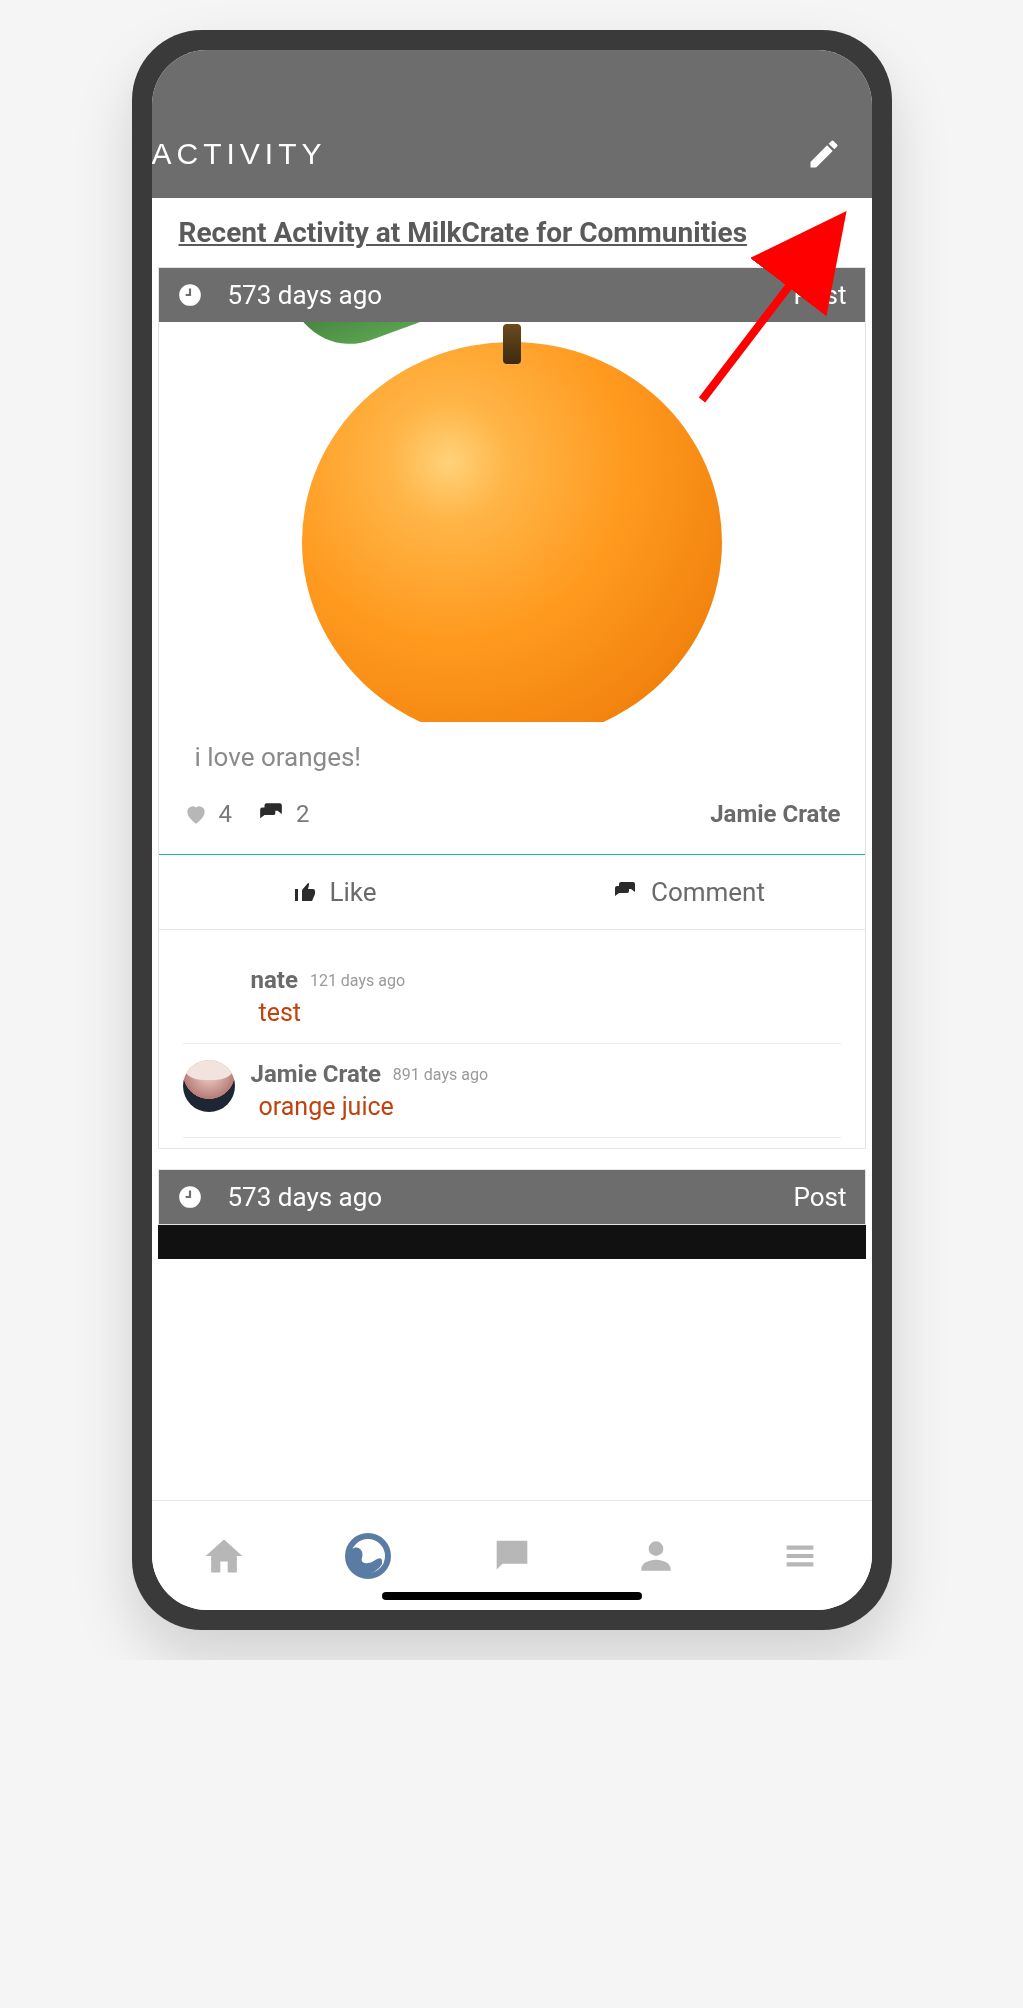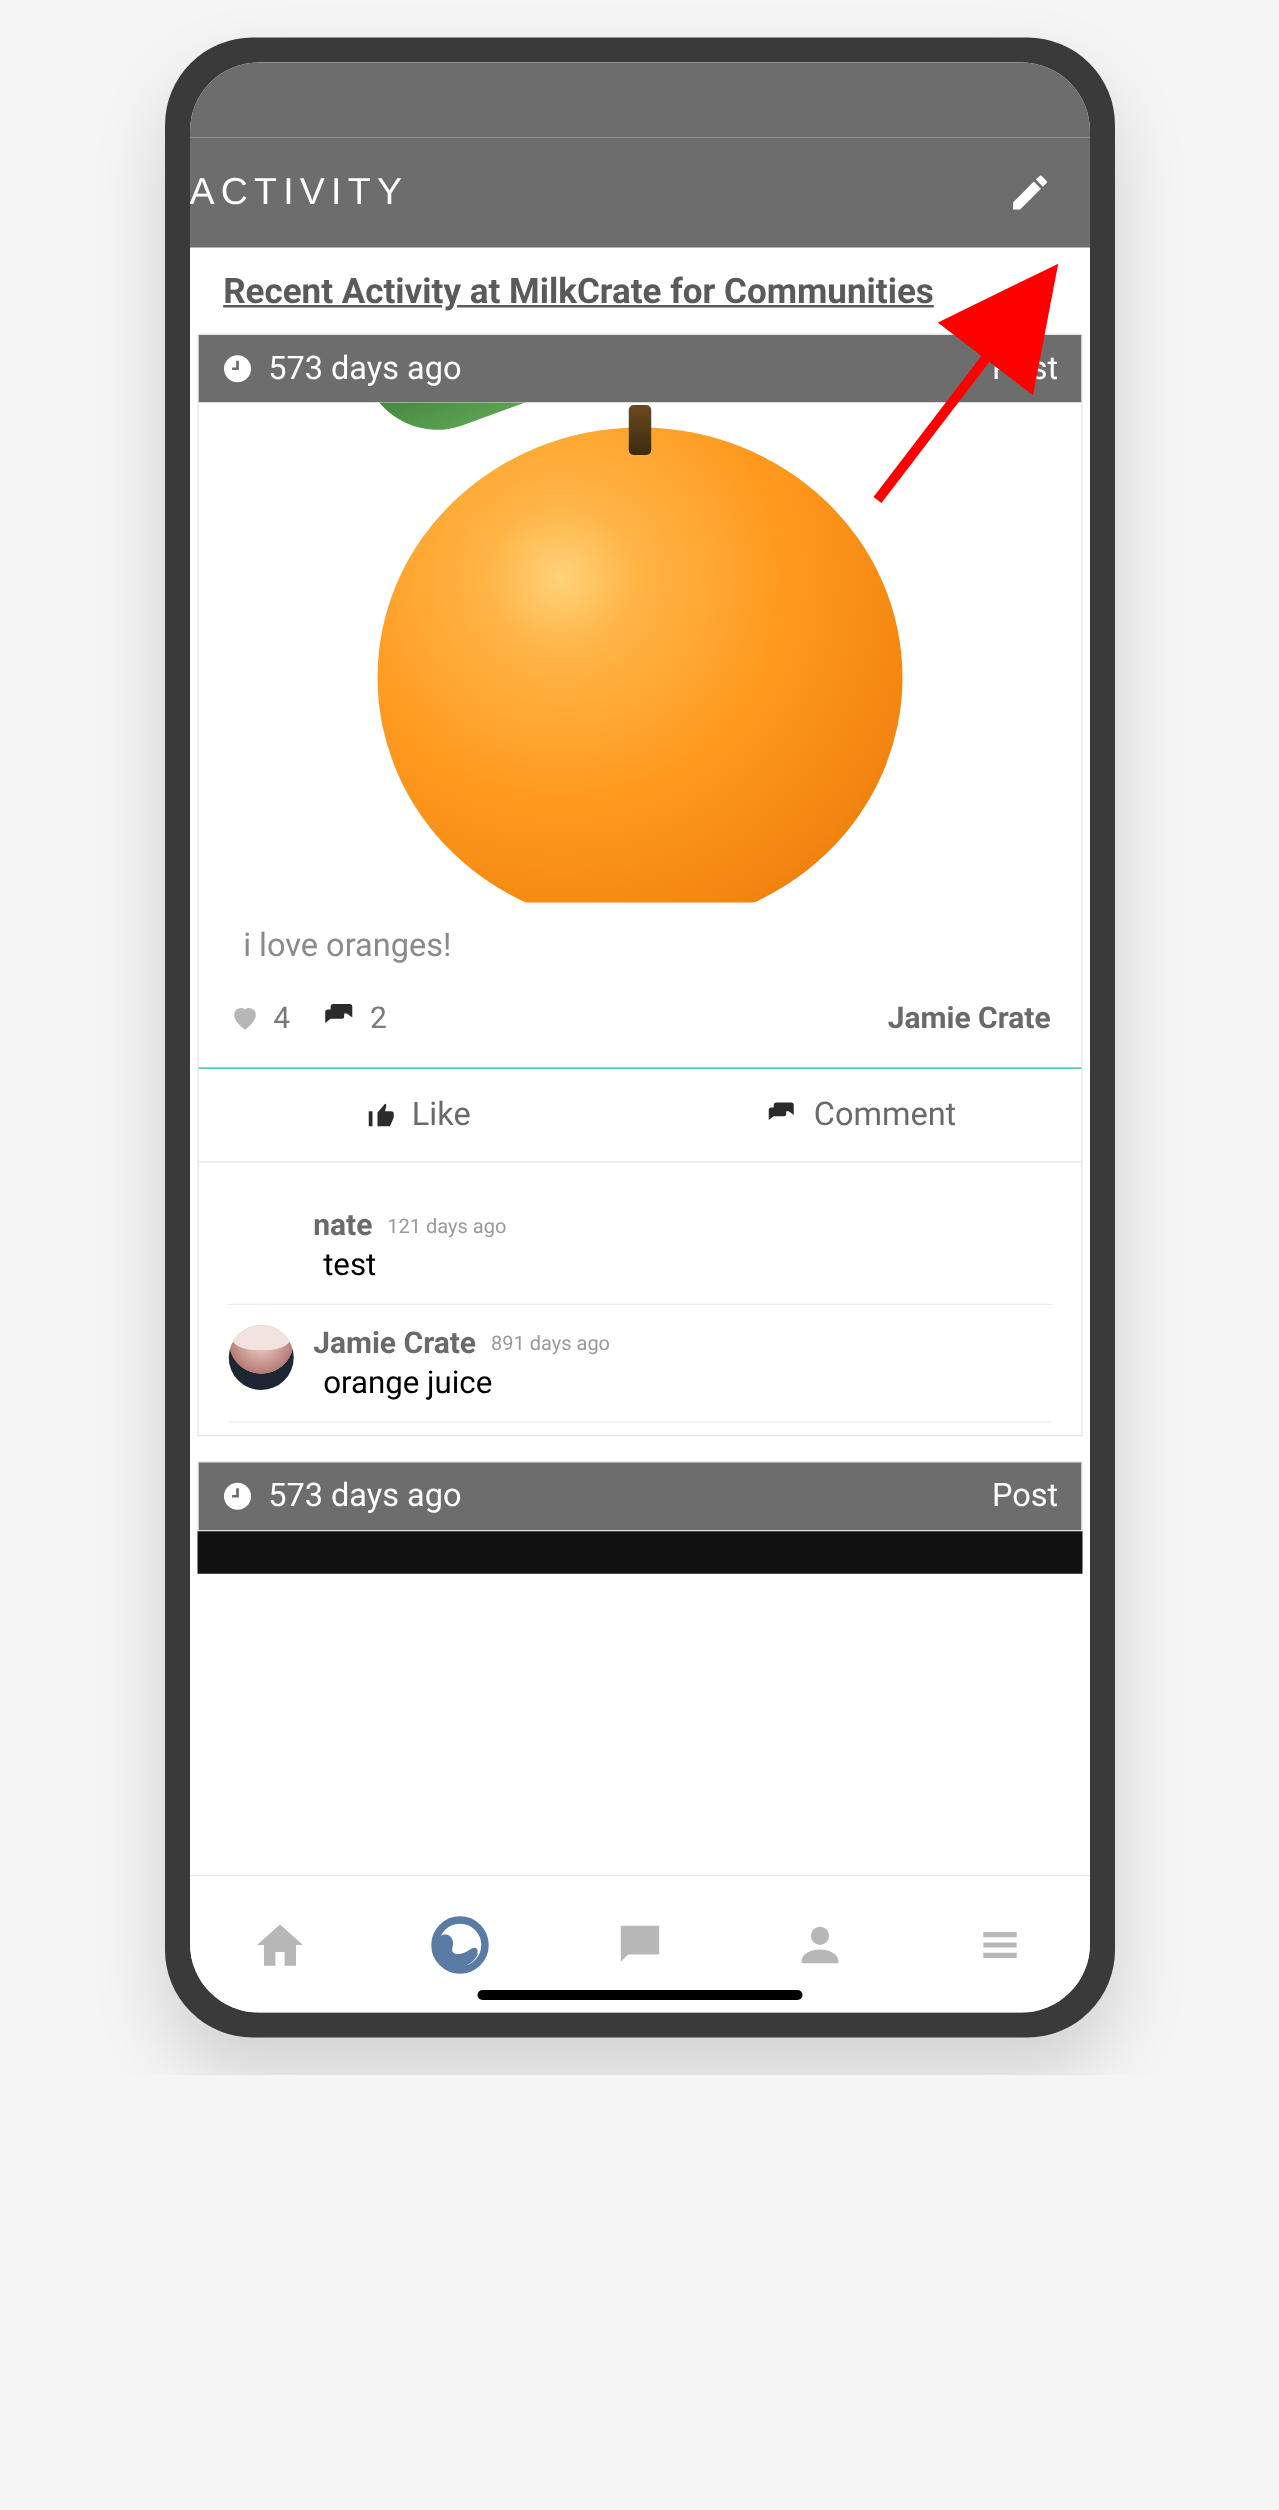--- a/index.html
+++ b/index.html
@@ -73,21 +73,21 @@
   }
   .post-header {
     background: #6d6d6d;
     color: #fff;
     display: flex;
     align-items: center;
     justify-content: space-between;
     padding: 12px 18px;
     font-size: 26px;
   }
-  .post-header-left { display: flex; align-items: center; gap: 12px; }
+  .post-header-left { display: flex; align-items: center; gap: 25px; }
   .post-image {
     width: 100%;
     height: 400px;
     background: #fff;
     display: flex;
     align-items: center;
     justify-content: center;
     position: relative;
     overflow: hidden;
   }
@@ -169,21 +169,21 @@
     position:absolute;
     top:-6px; left:50%; transform:translateX(-50%);
     width:48px; height:26px;
     background:#f2e3de;
     border-radius:50% 50% 40% 40%;
   }
   .comment-body { flex: 1; }
   .comment-head { display: flex; gap: 12px; align-items: center; }
   .comment-author { color: #6a6a6a; font-weight: 700; font-size: 24px; }
   .comment-time { color: #9a9a9a; font-size: 16px; }
-  .comment-text { color: #000000; font-size: 25px; margin-top: 4px; padding-left: 8px;}
+  .comment-text { color: #c2410c; font-size: 25px; margin-top: 4px; padding-left: 8px;}
   .peek-strip {
     height: 34px;
     background: #111;
     margin: 0 6px;
   }
   .bottom-nav {
     height: 110px;
     background: #fff;
     border-top: 1px solid #e6e6e6;
     display: flex;

